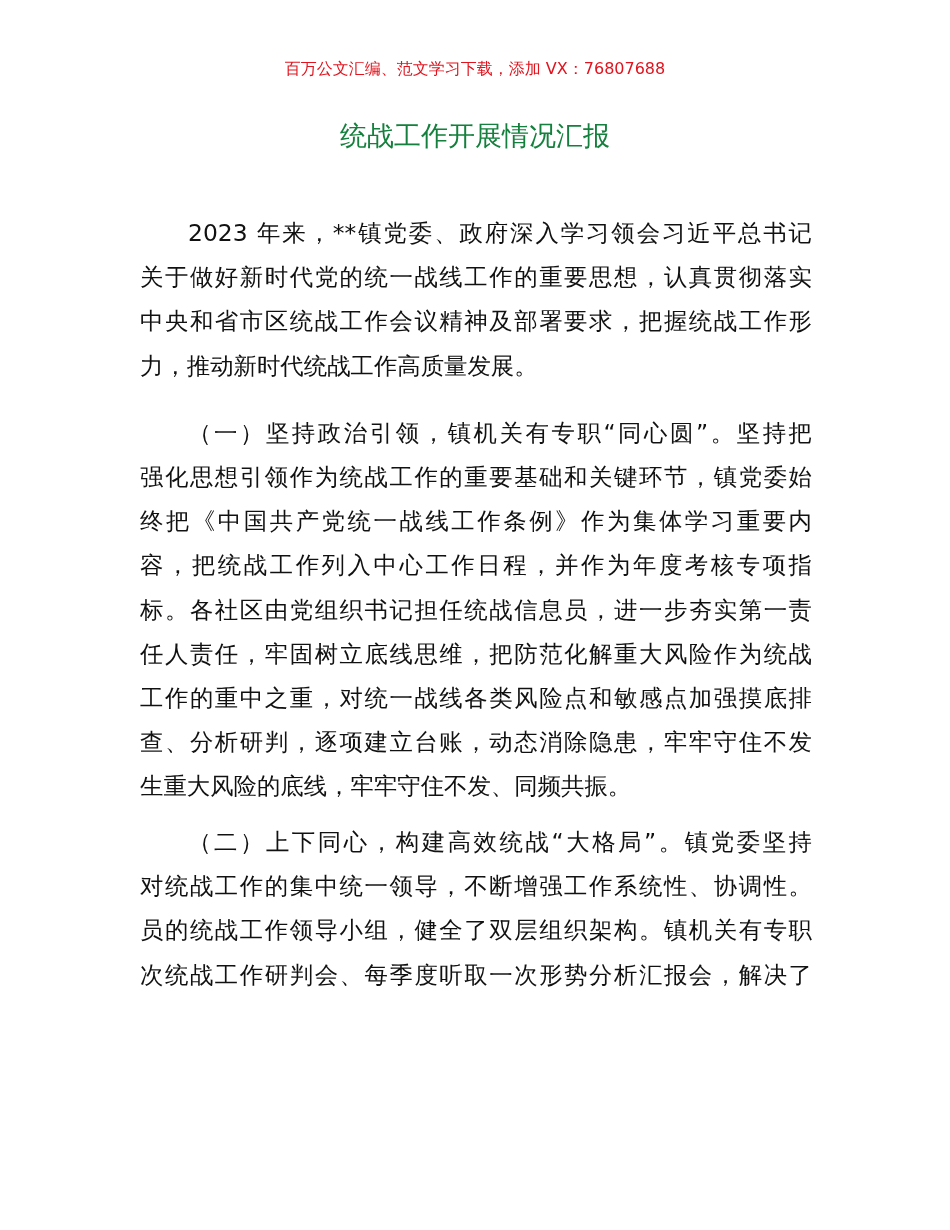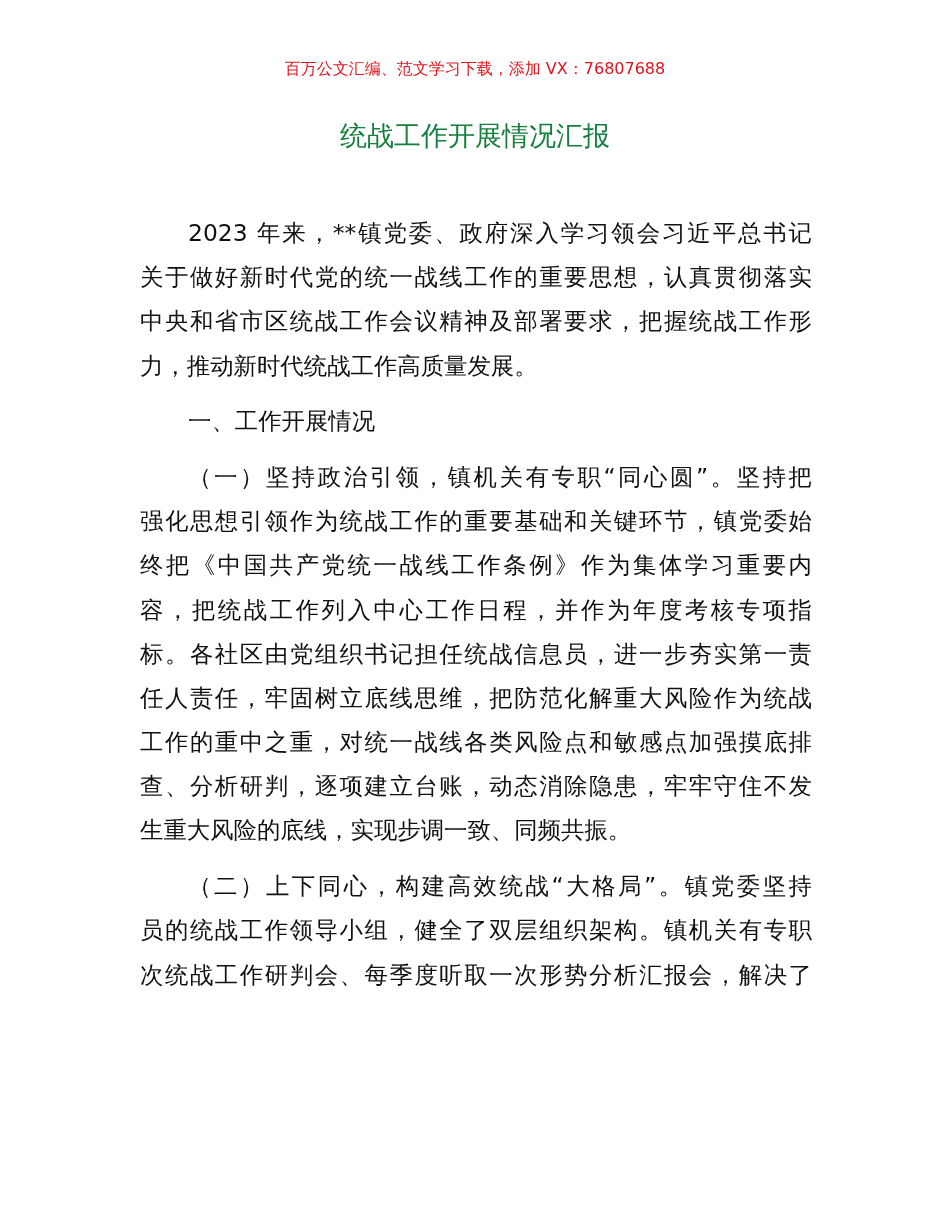--- a/index.html
+++ b/index.html
@@ -73,39 +73,37 @@
 
   <div>
     <div class="line indent">2023 年来，**镇党委、政府深入学习领会习近平总书记</div>
     <div class="line">关于做好新时代党的统一战线工作的重要思想，认真贯彻落实</div>
     <div class="line">中央和省市区统战工作会议精神及部署要求，把握统战工作形</div>
     <div class="line last">力，推动新时代统战工作高质量发展。</div>
   </div>
 
   <div class="gap"></div>
 
-  <div>
-    <div class="line indent last">一、工作开展情况</div>
-  </div>
 
   <div class="gap"></div>
 
   <div>
     <div class="line indent">（一）坚持政治引领，镇机关有专职“同心圆”。坚持把</div>
     <div class="line">强化思想引领作为统战工作的重要基础和关键环节，镇党委始</div>
     <div class="line">终把《中国共产党统一战线工作条例》作为集体学习重要内</div>
     <div class="line">容，把统战工作列入中心工作日程，并作为年度考核专项指</div>
     <div class="line">标。各社区由党组织书记担任统战信息员，进一步夯实第一责</div>
     <div class="line">任人责任，牢固树立底线思维，把防范化解重大风险作为统战</div>
     <div class="line">工作的重中之重，对统一战线各类风险点和敏感点加强摸底排</div>
     <div class="line">查、分析研判，逐项建立台账，动态消除隐患，牢牢守住不发</div>
-    <div class="line last">生重大风险的底线，实现步调一致、同频共振。</div>
+    <div class="line last">生重大风险的底线，牢牢守住不发、同频共振。</div>
   </div>
 
   <div class="gap"></div>
 
   <div>
     <div class="line indent">（二）上下同心，构建高效统战“大格局”。镇党委坚持</div>
+    <div class="line">对统战工作的集中统一领导，不断增强工作系统性、协调性。</div>
     <div class="line">员的统战工作领导小组，健全了双层组织架构。镇机关有专职</div>
     <div class="line">次统战工作研判会、每季度听取一次形势分析汇报会，解决了</div>
   </div>
 
 </div>
 
 </body></html>

